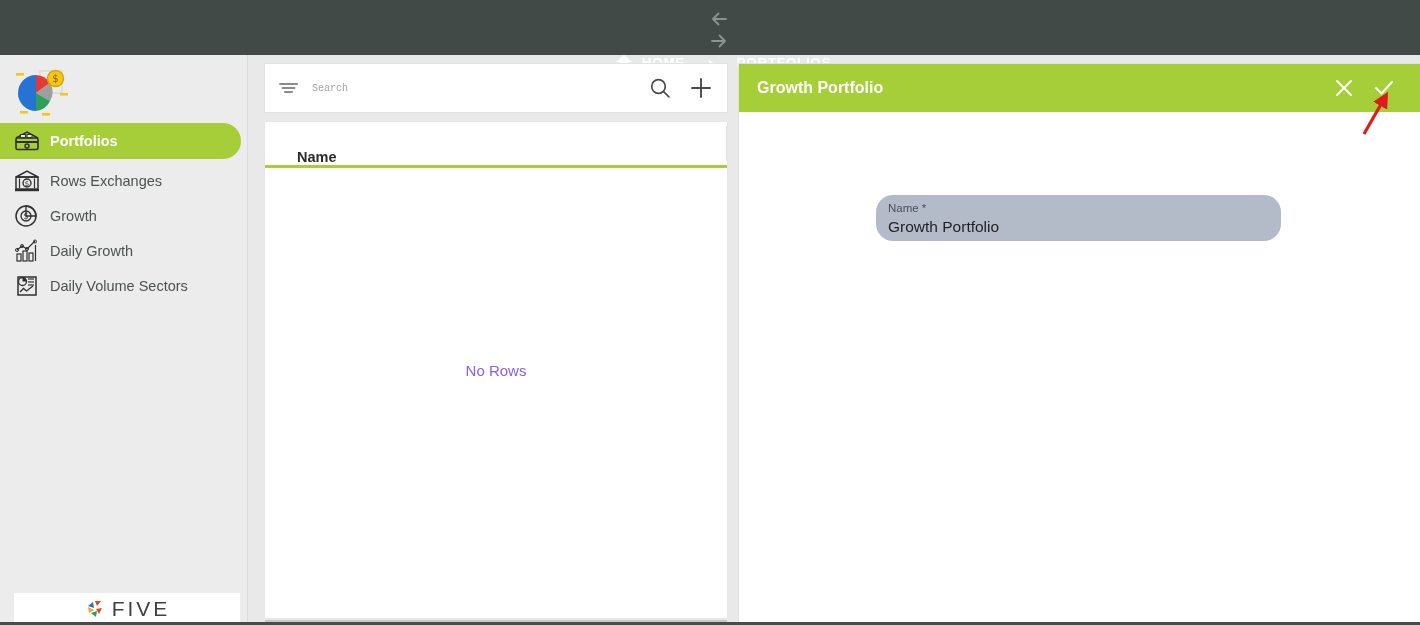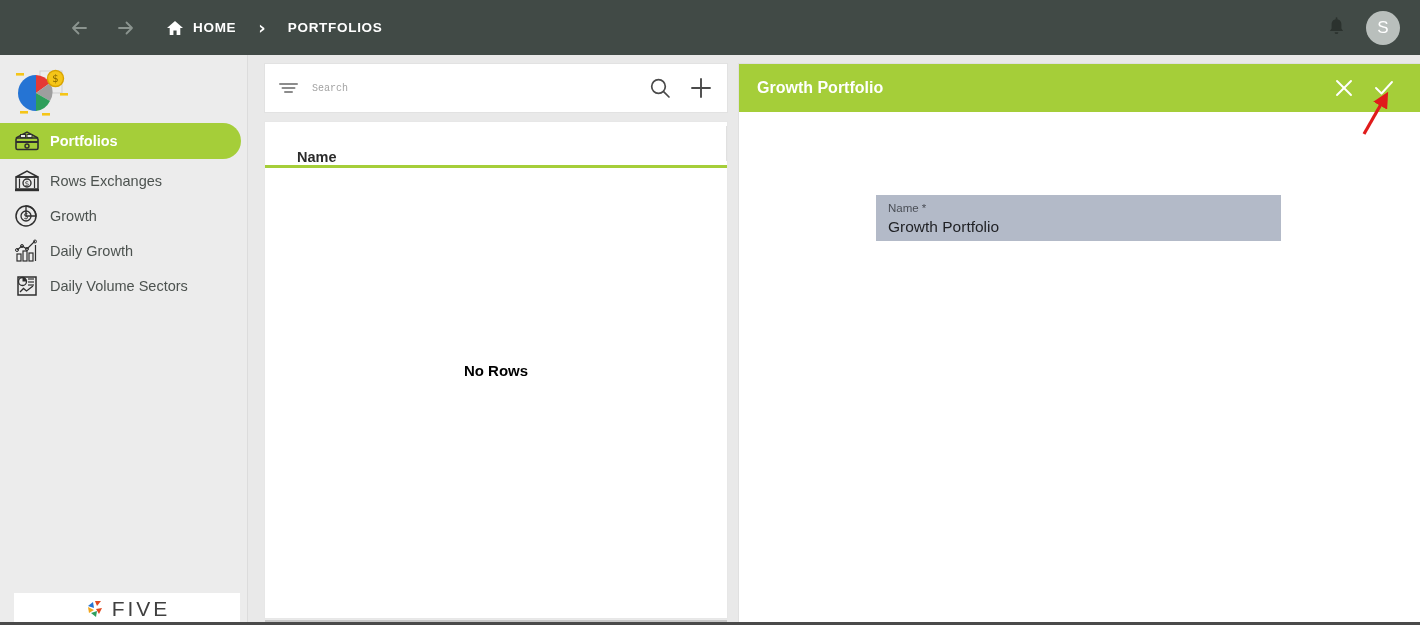--- a/index.html
+++ b/index.html
@@ -8,21 +8,21 @@
     font-family: "Liberation Sans", sans-serif;
     background: #ffffff;
     overflow: hidden;
   }
   #app { position: relative; width: 1420px; height: 625px; background: #e9e9e9; }
 
   
   .topbar {
     position: absolute; left: 0; top: 0; width: 1420px; height: 55px;
     background: #414a46;
-    display: flex; align-items: center;
+    display: flex; align-items: center; flex-direction: column;
   }
   .tb-icon { display: flex; align-items: center; justify-content: center; cursor: pointer; }
   .hamburger { width: 22px; height: 16px; margin-left: 24px; display: flex; flex-direction: column; justify-content: space-between; }
   .hamburger span { display: block; height: 2.5px; background: #d7dcd9; border-radius: 1px; }
   .arrow-btn { margin-left: 22px; color: #8b948f; font-size: 26px; line-height: 1; font-family: "DejaVu Sans", sans-serif; }
   .arrow-btn.fwd { margin-left: 20px; }
   .crumbs { display: flex; align-items: center; margin-left: 26px; }
   .home-icon { margin-right: 9px; display: inline-flex; }
   .crumb-text {
     color: #ffffff; font-size: 13.5px; font-weight: bold; letter-spacing: .7px;
@@ -81,35 +81,35 @@
     margin-top: 8px; background: #ffffff; border: 1px solid #e7e7e7;
     height: 498px; position: relative;
   }
   .grid-head {
     height: 46px; display: flex; align-items: flex-end; padding-left: 32px;
     border-bottom: 3px solid #a5ce39; position: relative;
   }
   .grid-head .colname { font-size: 14.5px; font-weight: bold; color: #2b2b2b; }
   .grid-head .vdiv { position: absolute; right: 0; top: 4px; bottom: 4px; width: 1px; background: #e0e0e0; }
   .grid-body { display: flex; align-items: center; justify-content: center; height: 404px; }
-  .norows { font-size: 15px; color: #000000; font-weight: bold; }
+  .norows { font-size: 15px; color: #8b5cf6; }
   .grid-footer { position: absolute; left: 0; right: 0; bottom: -56px; height: 54px; background: #c8c8c8; }
 
   
   .detail { position: absolute; left: 738px; top: 63px; width: 682px; height: 562px; background: #ffffff; border: 1px solid #e0e0e0; border-right: none; }
   .detail-head {
     height: 48px; background: #a5ce39; display: flex; align-items: center; padding: 0 0 0 18px;
   }
   .detail-title { color: #ffffff; font-size: 16px; font-weight: bold; }
   .dh-actions { margin-left: auto; display: flex; align-items: center; margin-right: 16px; }
   .dh-btn { width: 40px; height: 40px; display: flex; align-items: center; justify-content: center; cursor: pointer; }
   .detail-body { position: relative; height: 512px; }
   .field {
     position: absolute; left: 137px; top: 83px; width: 405px; height: 46px;
-    background: #b3bac8; padding: 6px 0 0 12px; cursor: text;
+    background: #b3bac8; padding: 6px 0 0 12px; cursor: text; border-radius: 17px;
   }
   .field-label { font-size: 11.5px; color: #4b4f57; line-height: 14px; }
   .field-value { font-size: 15.5px; color: #1f2024; line-height: 22px; margin-top: 1px; }
 
   
   .annot { position: absolute; left: 1352px; top: 92px; width: 48px; height: 46px; pointer-events: none; }
   .bottom-edge { position: absolute; left: 0; bottom: 0; width: 1420px; height: 3px; background: #4a4a4a; }
 </style>
 </head>
 <body>

